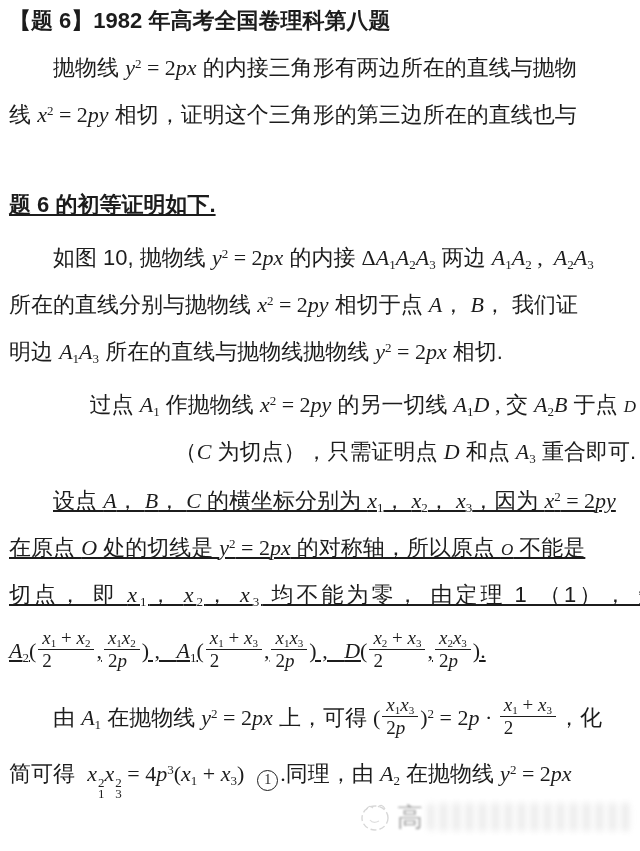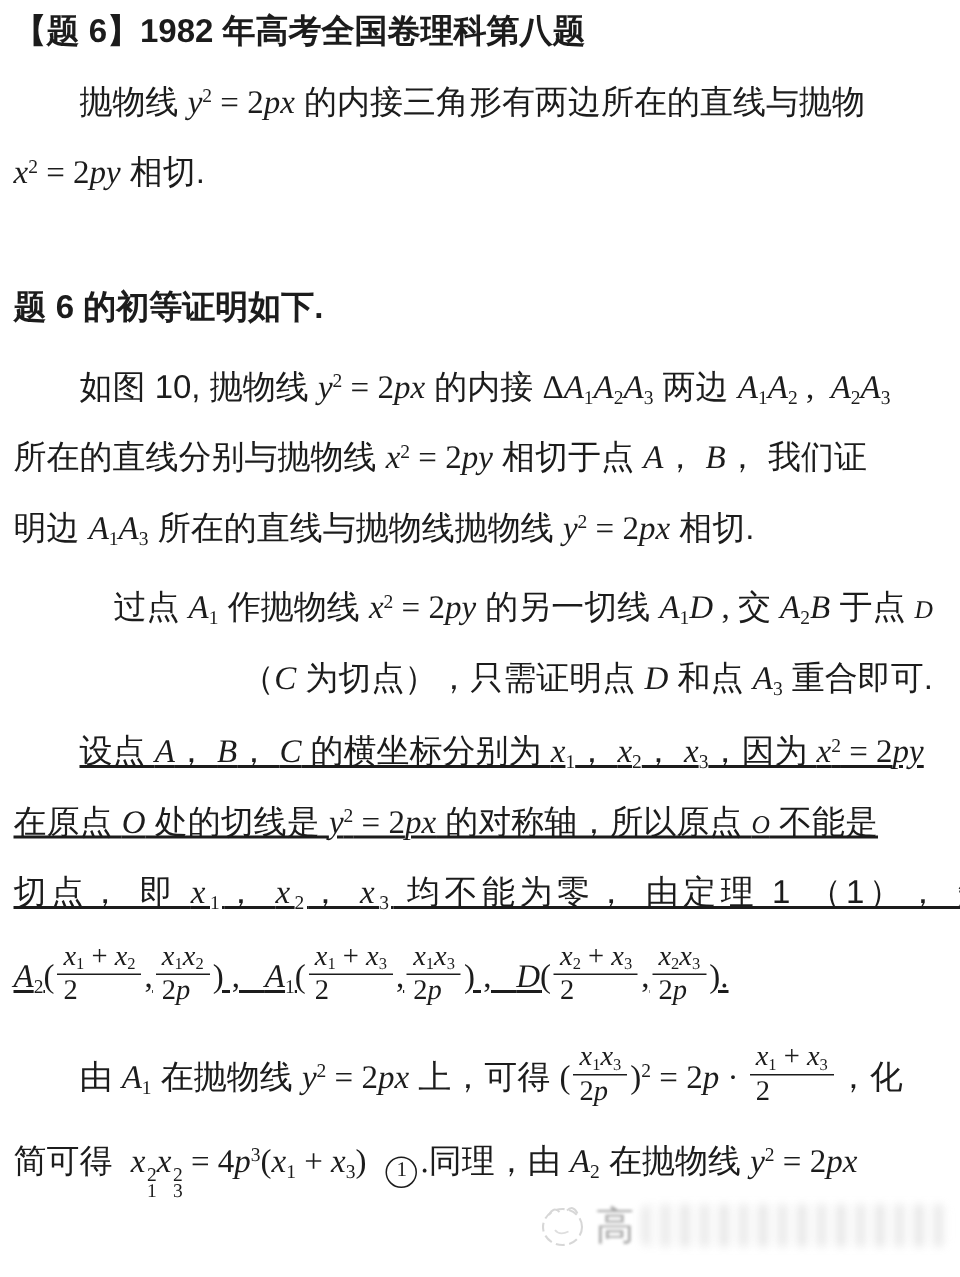--- a/index.html
+++ b/index.html
@@ -2,32 +2,32 @@
 <html><head>
 <meta charset="utf-8">
 <style>
   html,body{margin:0;padding:0;background:#ffffff;}
   .page{
     position:relative;
     width:640px;height:851px;
     background:#ffffff;
     color:#1c1c1c;
     box-sizing:border-box;
-    padding:6px 18px 0 9px;
+    padding:6px 4px 0 9px;
     overflow:hidden;
     font-size:22px;
     font-family:"Liberation Sans",sans-serif;
   }
   .ln{line-height:44px;white-space:pre;}
   .ln.ind{padding-left:44px;}
   .ln.wide{letter-spacing:3px;}
   .ln.fx{line-height:62px;}
   .block.h .ln{line-height:30px;font-weight:bold;font-size:22px;}
   [data-name="problem-statement"]{margin-top:10px;}
-  [data-name="proof-heading"]{margin-top:50px;}
+  [data-name="proof-heading"]{margin-top:50px;text-decoration:underline;}
   [data-name="proof-p1"]{margin-top:16px;}
   [data-name="proof-p2"]{margin-top:6px;text-align:right;}
   [data-name="proof-p3"]{margin-top:2px;text-decoration:underline;}
   [data-name="proof-p4"]{margin-top:2px;}
   
   .t{font-family:"Liberation Sans",sans-serif;}
   .i{font-family:"Liberation Serif",serif;font-style:italic;}
   .r{font-family:"Liberation Serif",serif;}
   .is{font-family:"Liberation Serif",serif;font-style:italic;font-size:17px;}
   .sup{font-family:"Liberation Serif",serif;font-size:13px;position:relative;top:-0.55em;}
@@ -76,21 +76,21 @@
 </head>
 <body>
 
 <div class="page" data-name="document-page">
   <div id="content" data-name="document-content">
       <div class="block h" data-name="problem-title">
         <div class="ln" data-name="text-line"><span class="t" data-name="text-run">【题 6】1982 年高考全国卷理科第八题</span></div>
       </div>
       <div class="block p" data-name="problem-statement">
         <div class="ln ind" data-name="text-line"><span class="t" data-name="text-run">抛物线 </span><span class="i" data-name="text-run">y</span><span class="sup" data-name="text-run">2</span><span class="r" data-name="text-run"> = 2</span><span class="i" data-name="text-run">px</span><span class="t" data-name="text-run"> 的内接三角形有两边所在的直线与抛物</span></div>
-        <div class="ln" data-name="text-line"><span class="i" data-name="text-run">x</span><span class="sup" data-name="text-run">2</span><span class="r" data-name="text-run"> = 2</span><span class="i" data-name="text-run">py</span><span class="t" data-name="text-run"> 相切.</span></div>
+        <div class="ln" data-name="text-line"><span class="t" data-name="text-run">线 </span><span class="i" data-name="text-run">x</span><span class="sup" data-name="text-run">2</span><span class="r" data-name="text-run"> = 2</span><span class="i" data-name="text-run">py</span><span class="t" data-name="text-run"> 相切，证明这个三角形的第三边所在的直线也与</span></div>
       </div>
       <div class="block h" data-name="proof-heading">
         <div class="ln" data-name="text-line"><span class="t" data-name="text-run">题 6 的初等证明如下.</span></div>
       </div>
       <div class="block p" data-name="proof-p1">
         <div class="ln ind" data-name="text-line"><span class="t" data-name="text-run">如图 10, 抛物线 </span><span class="i" data-name="text-run">y</span><span class="sup" data-name="text-run">2</span><span class="r" data-name="text-run"> = 2</span><span class="i" data-name="text-run">px</span><span class="t" data-name="text-run"> 的内接 </span><span class="r" data-name="text-run">Δ</span><span class="i" data-name="text-run">A</span><span class="sub" data-name="text-run">1</span><span class="i" data-name="text-run">A</span><span class="sub" data-name="text-run">2</span><span class="i" data-name="text-run">A</span><span class="sub" data-name="text-run">3</span><span class="t" data-name="text-run"> 两边 </span><span class="i" data-name="text-run">A</span><span class="sub" data-name="text-run">1</span><span class="i" data-name="text-run">A</span><span class="sub" data-name="text-run">2</span><span class="r" data-name="text-run"> ,  </span><span class="i" data-name="text-run">A</span><span class="sub" data-name="text-run">2</span><span class="i" data-name="text-run">A</span><span class="sub" data-name="text-run">3</span></div>
         <div class="ln" data-name="text-line"><span class="t" data-name="text-run">所在的直线分别与抛物线 </span><span class="i" data-name="text-run">x</span><span class="sup" data-name="text-run">2</span><span class="r" data-name="text-run"> = 2</span><span class="i" data-name="text-run">py</span><span class="t" data-name="text-run"> 相切于点 </span><span class="i" data-name="text-run">A</span><span class="t" data-name="text-run">， </span><span class="i" data-name="text-run">B</span><span class="t" data-name="text-run">， 我们证</span></div>
         <div class="ln" data-name="text-line"><span class="t" data-name="text-run">明边 </span><span class="i" data-name="text-run">A</span><span class="sub" data-name="text-run">1</span><span class="i" data-name="text-run">A</span><span class="sub" data-name="text-run">3</span><span class="t" data-name="text-run"> 所在的直线与抛物线抛物线 </span><span class="i" data-name="text-run">y</span><span class="sup" data-name="text-run">2</span><span class="r" data-name="text-run"> = 2</span><span class="i" data-name="text-run">px</span><span class="t" data-name="text-run"> 相切.</span></div>
       </div>
       <div class="block p" data-name="proof-p2">

